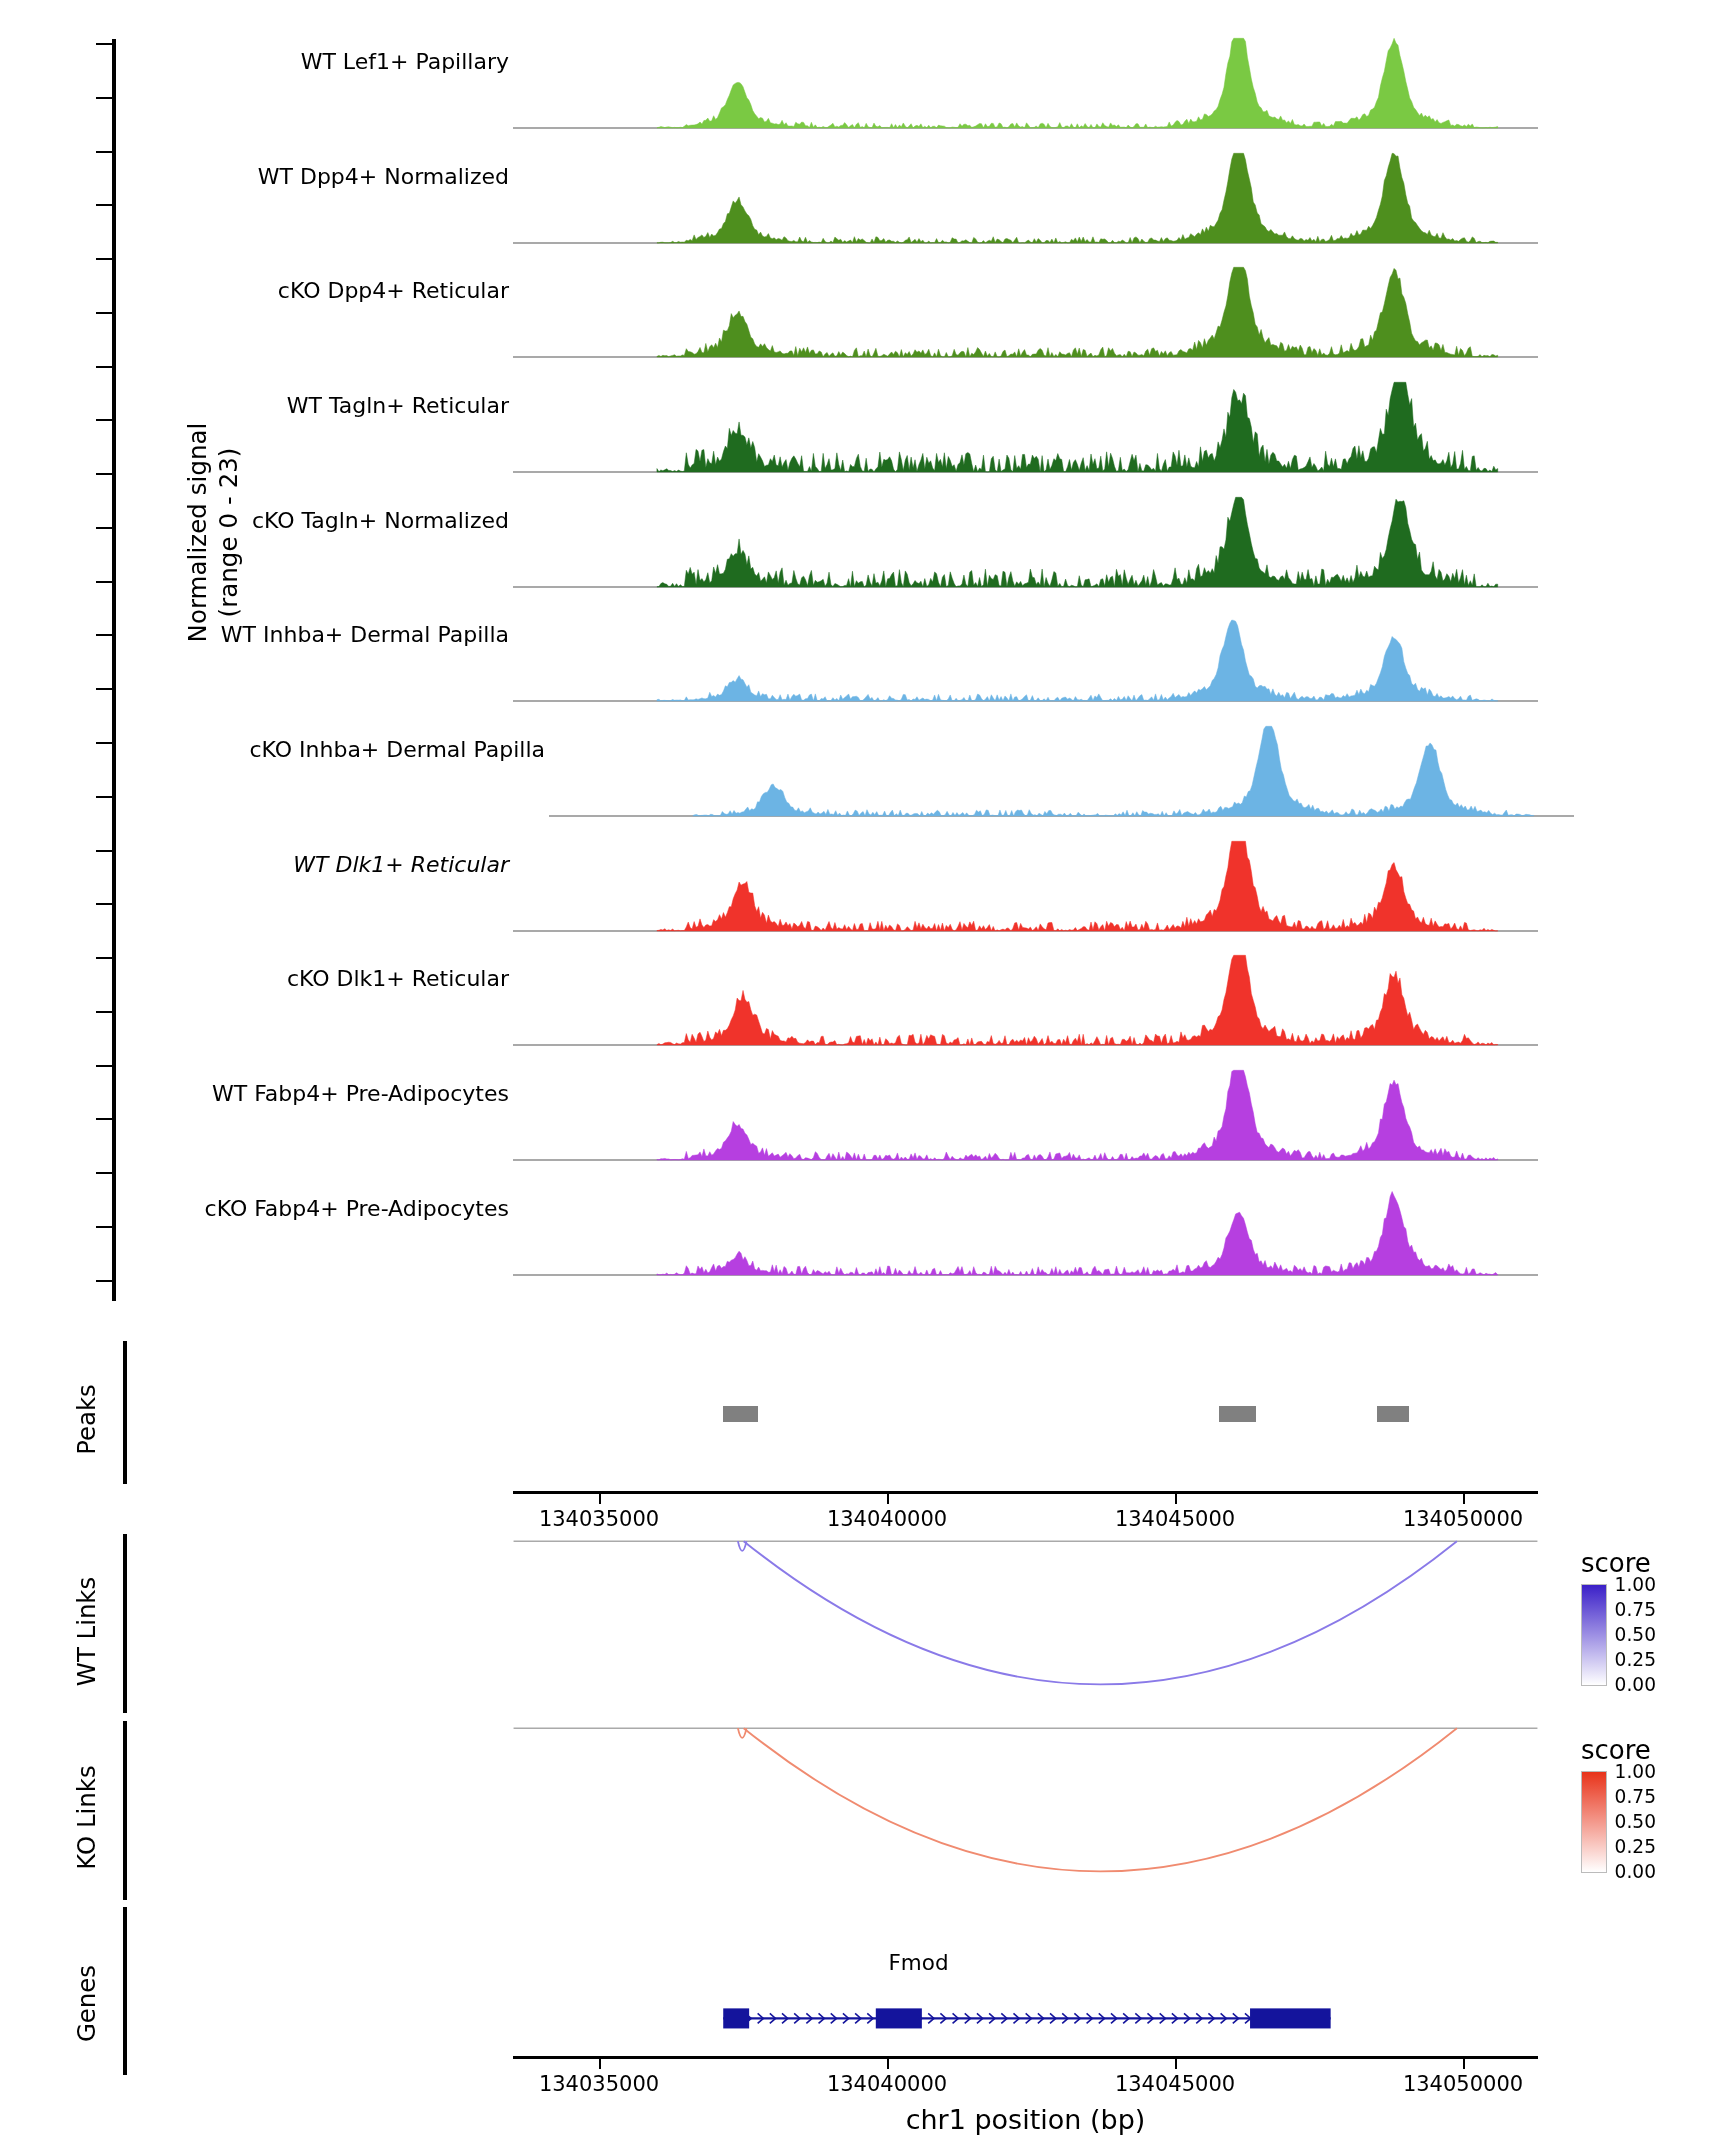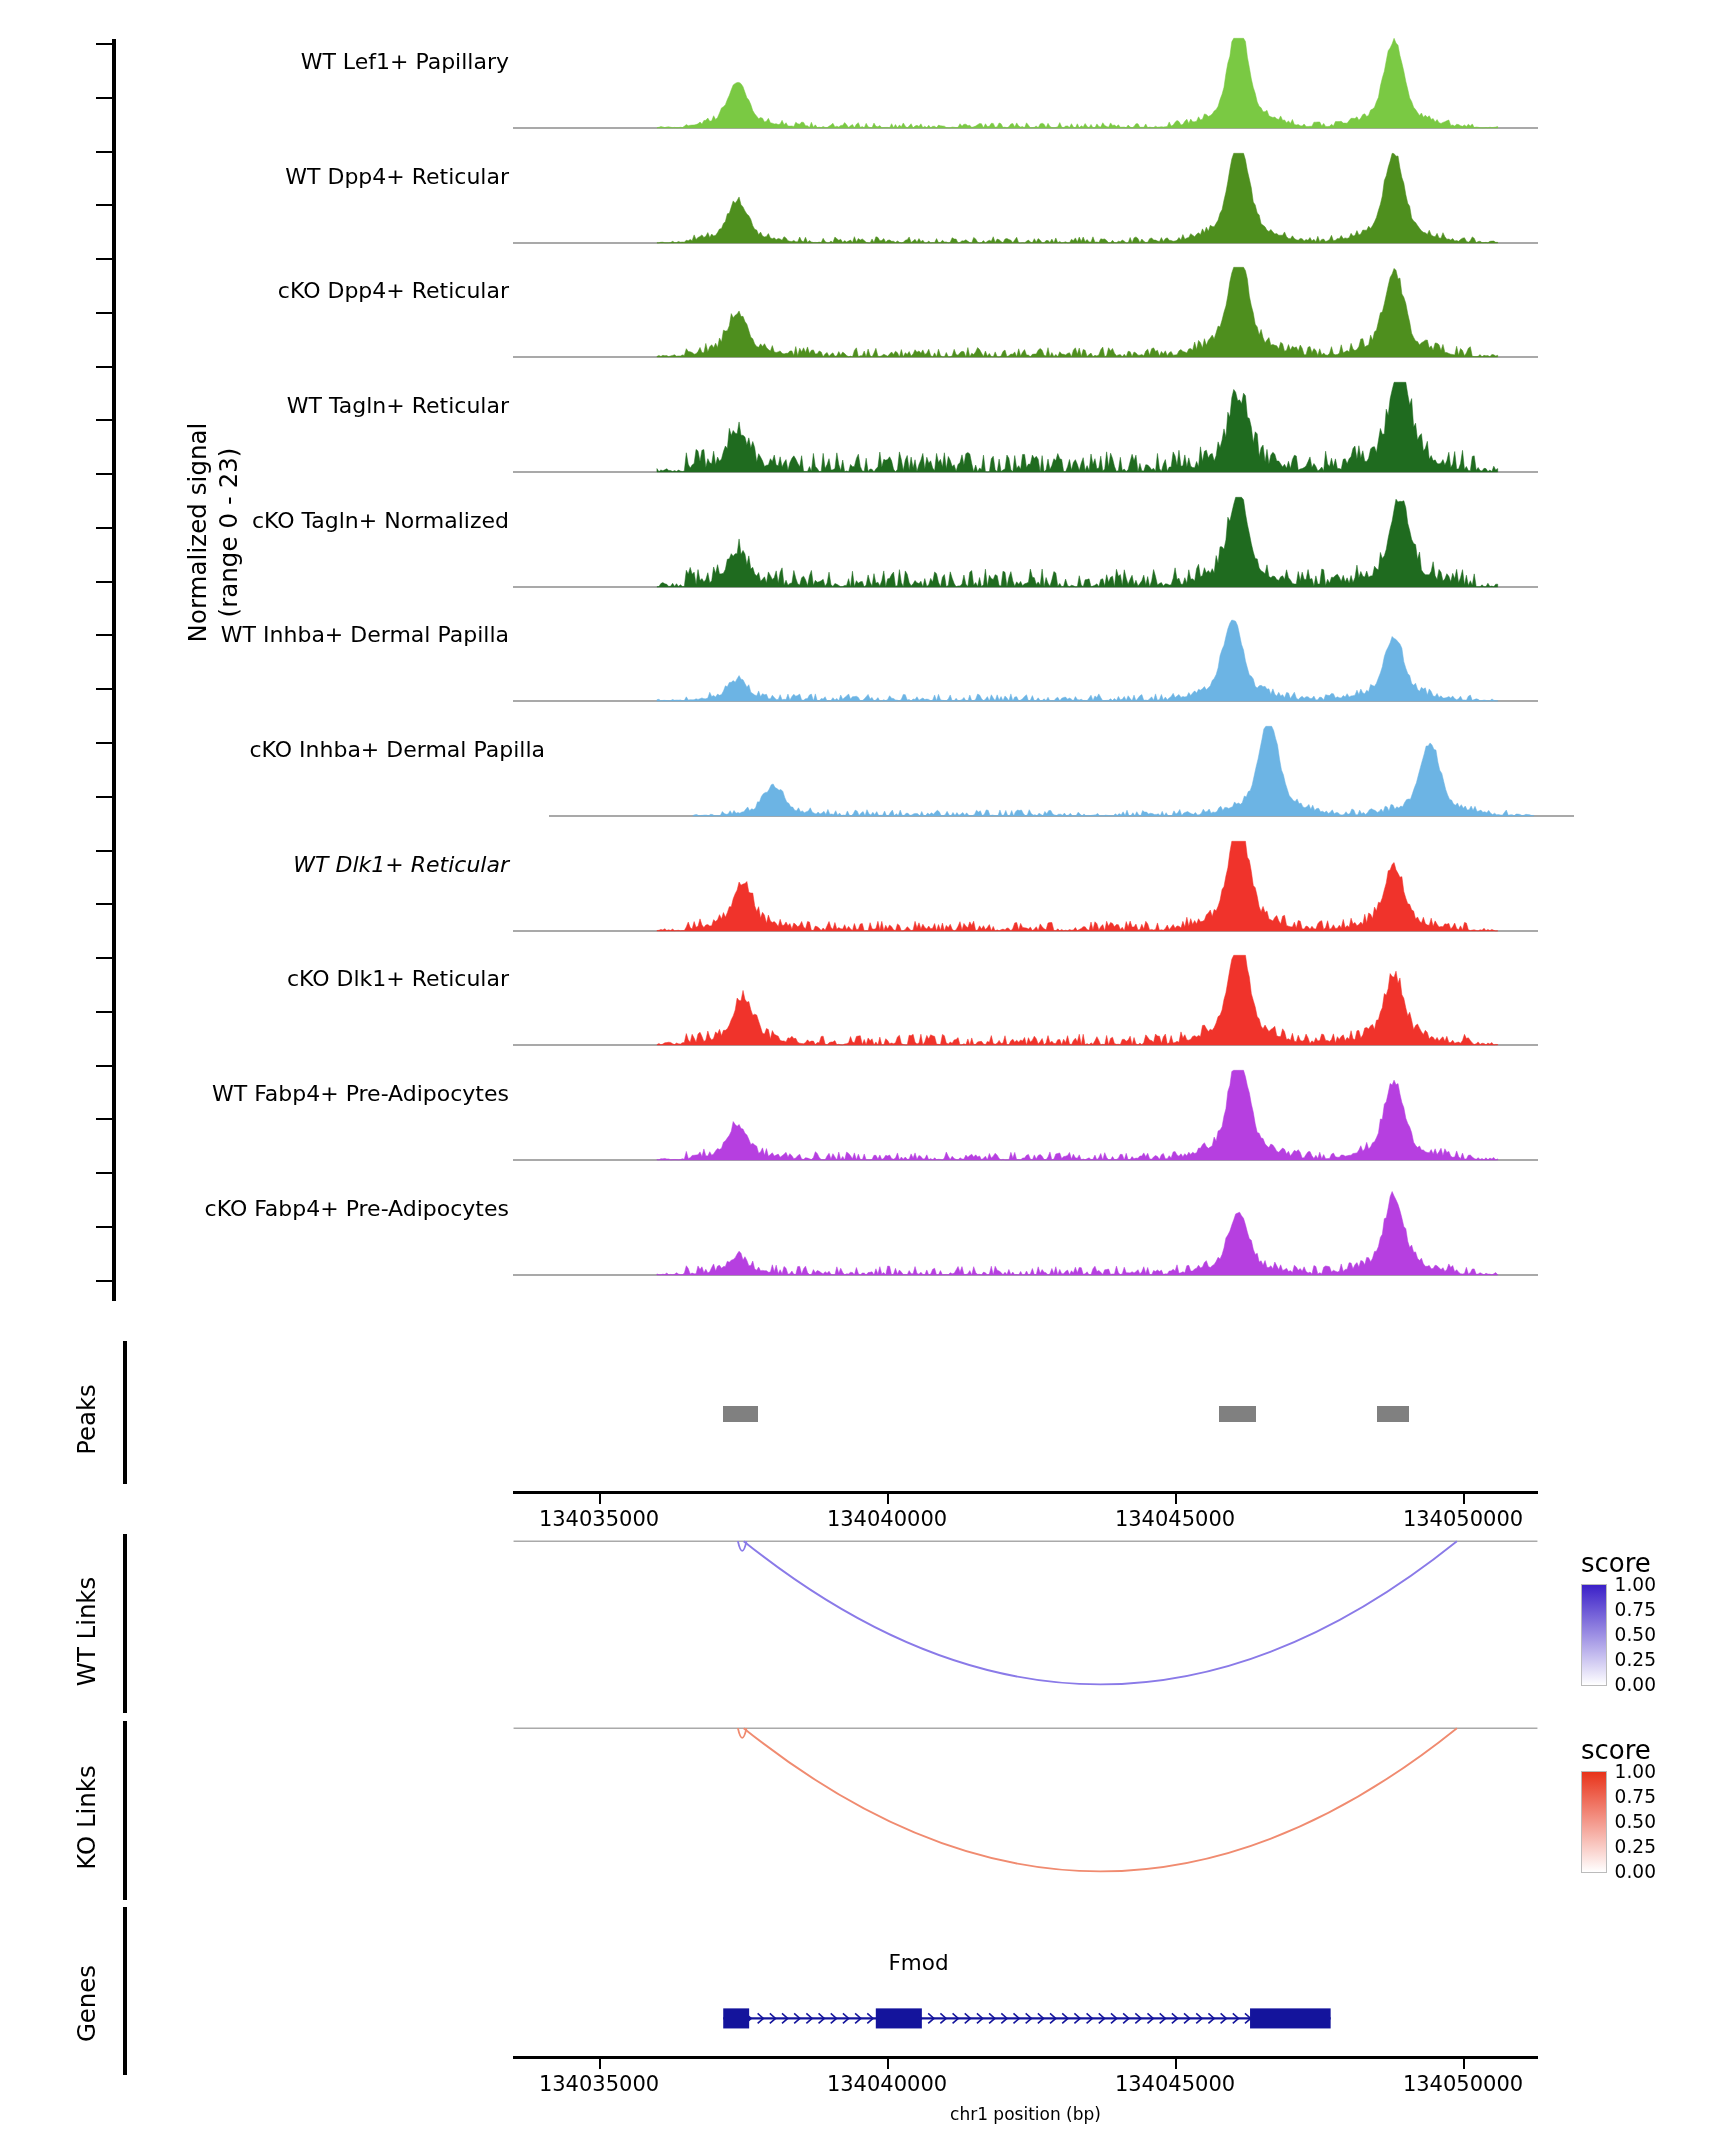--- a/index.html
+++ b/index.html
@@ -103,21 +103,21 @@
     top: 16px;
     font-size: 21px;
     transform: translateX(-50%);
     white-space: nowrap;
   }
   .xaxis-title {
     position: absolute;
     left: 513px;
     width: 1025px;
     text-align: center;
-    font-size: 17px;
+    font-size: 27px;
   }
   
   .legend {
     position: absolute;
     width: 172px;
   }
   .legend-title {
     font-size: 26px;
     margin-bottom: 5.7px;
   }
@@ -192,21 +192,21 @@
       <div class="track" style="top: 36px;">
         <div class="track-label">WT Lef1+ Papillary</div>
         <div class="track-plot">
           <svg width="1025" height="115" viewBox="0 0 1430 160">
             <line x1="0" x2="1430" y1="128" y2="128" stroke="#555" stroke-width="1.4"></line>
             <path d="M 200.8 128 L 200.8 127.9 L 203.6 127.1 L 206.3 126.2 L 209.0 126.6 L 211.8 127.6 L 214.5 126.7 L 217.2 126.5 L 219.9 127.0 L 222.7 127.7 L 225.4 127.3 L 228.1 127.6 L 230.8 127.6 L 233.6 127.1 L 236.3 127.5 L 239.0 125.7 L 241.8 123.4 L 244.5 125.0 L 247.2 124.3 L 249.9 124.1 L 252.7 123.9 L 255.4 123.4 L 258.1 122.3 L 260.9 119.8 L 263.6 122.4 L 266.3 117.7 L 269.0 117.3 L 271.8 114.3 L 274.5 118.7 L 277.2 118.1 L 279.9 111.0 L 282.7 116.2 L 285.4 113.5 L 288.1 107.2 L 290.9 100.1 L 293.6 98.6 L 296.3 95.6 L 299.0 88.5 L 301.8 82.5 L 304.5 74.8 L 307.2 68.1 L 310.0 65.9 L 312.7 64.7 L 315.4 64.5 L 318.1 66.3 L 320.9 70.5 L 323.6 78.3 L 326.3 85.8 L 329.0 89.1 L 331.8 95.5 L 334.5 103.8 L 337.2 108.3 L 340.0 111.6 L 342.7 115.3 L 345.4 113.5 L 348.1 114.4 L 350.9 119.7 L 353.6 118.8 L 356.3 114.7 L 359.1 120.7 L 361.8 121.4 L 364.5 122.5 L 367.2 122.1 L 370.0 123.4 L 372.7 122.5 L 375.4 117.4 L 378.1 123.6 L 380.9 120.7 L 383.6 125.3 L 386.3 125.5 L 389.1 125.3 L 391.8 126.1 L 394.5 120.1 L 397.2 122.2 L 400.0 122.8 L 402.7 119.8 L 405.4 120.3 L 408.1 125.0 L 410.9 125.0 L 413.6 127.4 L 416.3 120.1 L 419.1 127.0 L 421.8 123.7 L 424.5 127.5 L 427.2 126.9 L 430.0 127.6 L 432.7 125.9 L 435.4 127.3 L 438.2 127.6 L 440.9 125.6 L 443.6 124.1 L 446.3 121.5 L 449.1 126.7 L 451.8 125.6 L 454.5 126.8 L 457.2 124.5 L 460.0 124.3 L 462.7 120.6 L 465.4 123.7 L 468.2 127.4 L 470.9 125.0 L 473.6 123.2 L 476.3 127.9 L 479.1 122.9 L 481.8 120.7 L 484.5 127.3 L 487.3 126.1 L 490.0 128.0 L 492.7 121.6 L 495.4 126.3 L 498.2 127.5 L 500.9 127.8 L 503.6 121.3 L 506.3 125.8 L 509.1 126.5 L 511.8 124.7 L 514.5 127.9 L 517.3 127.4 L 520.0 127.3 L 522.7 127.3 L 525.4 128.0 L 528.2 122.1 L 530.9 127.7 L 533.6 123.3 L 536.4 127.9 L 539.1 124.1 L 541.8 126.5 L 544.5 121.1 L 547.3 125.6 L 550.0 127.9 L 552.7 125.5 L 555.4 122.2 L 558.2 127.9 L 560.9 125.4 L 563.6 124.4 L 566.4 126.1 L 569.1 122.3 L 571.8 127.7 L 574.5 125.6 L 577.3 127.8 L 580.0 124.3 L 582.7 127.9 L 585.5 125.7 L 588.2 125.7 L 590.9 127.9 L 593.6 124.1 L 596.4 125.0 L 599.1 125.3 L 601.8 125.6 L 604.5 127.6 L 607.3 127.9 L 610.0 127.9 L 612.7 126.7 L 615.5 127.1 L 618.2 127.5 L 620.9 127.2 L 623.6 122.1 L 626.4 125.6 L 629.1 123.0 L 631.8 122.8 L 634.6 125.0 L 637.3 124.3 L 640.0 127.3 L 642.7 126.5 L 645.5 125.3 L 648.2 123.5 L 650.9 121.8 L 653.6 122.2 L 656.4 127.8 L 659.1 122.2 L 661.8 126.2 L 664.6 125.8 L 667.3 121.5 L 670.0 121.7 L 672.7 127.3 L 675.5 126.4 L 678.2 121.1 L 680.9 122.2 L 683.6 127.3 L 686.4 126.9 L 689.1 128.0 L 691.8 126.3 L 694.6 122.5 L 697.3 121.8 L 700.0 126.8 L 702.7 121.0 L 705.5 125.5 L 708.2 126.9 L 710.9 126.0 L 713.7 128.0 L 716.4 120.9 L 719.1 124.2 L 721.8 127.8 L 724.6 127.6 L 727.3 127.2 L 730.0 125.2 L 732.7 127.9 L 735.5 122.4 L 738.2 121.4 L 740.9 122.9 L 743.7 127.7 L 746.4 121.6 L 749.1 126.0 L 751.8 127.5 L 754.6 127.8 L 757.3 127.3 L 760.0 126.4 L 762.8 120.6 L 765.5 126.7 L 768.2 127.9 L 770.9 125.5 L 773.7 125.2 L 776.4 127.5 L 779.1 122.1 L 781.8 126.9 L 784.6 128.0 L 787.3 122.2 L 790.0 127.9 L 792.8 125.0 L 795.5 126.7 L 798.2 121.9 L 800.9 125.9 L 803.7 127.8 L 806.4 123.1 L 809.1 127.8 L 811.9 127.8 L 814.6 122.4 L 817.3 126.0 L 820.0 126.9 L 822.8 120.8 L 825.5 124.8 L 828.2 126.0 L 830.9 127.0 L 833.7 121.0 L 836.4 124.5 L 839.1 124.0 L 841.9 126.2 L 844.6 123.6 L 847.3 127.1 L 850.0 126.9 L 852.8 126.8 L 855.5 127.8 L 858.2 124.0 L 861.0 126.8 L 863.7 127.9 L 866.4 126.1 L 869.1 122.2 L 871.9 122.2 L 874.6 127.1 L 877.3 127.1 L 880.0 127.2 L 882.8 122.5 L 885.5 127.7 L 888.2 126.8 L 891.0 127.3 L 893.7 127.5 L 896.4 125.6 L 899.1 127.0 L 901.9 126.7 L 904.6 126.4 L 907.3 126.7 L 910.1 126.4 L 912.8 126.1 L 915.5 119.7 L 918.2 125.5 L 921.0 124.1 L 923.7 120.1 L 926.4 117.6 L 929.1 119.1 L 931.9 124.1 L 934.6 123.0 L 937.3 118.8 L 940.1 115.8 L 942.8 121.8 L 945.5 115.7 L 948.2 119.5 L 951.0 119.4 L 953.7 118.6 L 956.4 112.5 L 959.1 116.8 L 961.9 115.8 L 964.6 108.5 L 967.3 109.3 L 970.1 112.1 L 972.8 110.7 L 975.5 108.7 L 978.2 104.5 L 981.0 102.4 L 983.7 97.8 L 986.4 88.5 L 989.2 81.1 L 991.9 71.3 L 994.6 52.4 L 997.3 37.5 L 1000.1 28.1 L 1002.8 7.9 L 1005.5 3.0 L 1008.2 3.0 L 1011.0 3.0 L 1013.7 3.0 L 1016.4 3.0 L 1019.2 3.0 L 1021.9 7.5 L 1024.6 29.3 L 1027.3 43.7 L 1030.1 59.8 L 1032.8 71.5 L 1035.5 79.8 L 1038.3 91.7 L 1041.0 97.9 L 1043.7 99.9 L 1046.4 105.3 L 1049.2 105.4 L 1051.9 103.5 L 1054.6 111.2 L 1057.3 112.5 L 1060.1 113.4 L 1062.8 112.9 L 1065.5 115.3 L 1068.3 116.2 L 1071.0 111.3 L 1073.7 117.4 L 1076.4 116.8 L 1079.2 120.8 L 1081.9 118.3 L 1084.6 121.8 L 1087.4 116.2 L 1090.1 123.3 L 1092.8 123.9 L 1095.5 123.4 L 1098.3 125.0 L 1101.0 125.3 L 1103.7 122.5 L 1106.4 125.9 L 1109.2 126.0 L 1111.9 125.7 L 1114.6 125.7 L 1117.4 120.0 L 1120.1 120.0 L 1122.8 119.7 L 1125.5 119.7 L 1128.3 125.3 L 1131.0 121.7 L 1133.7 125.9 L 1136.5 126.0 L 1139.2 125.8 L 1141.9 123.0 L 1144.6 125.2 L 1147.4 119.2 L 1150.1 119.2 L 1152.8 119.1 L 1155.5 118.8 L 1158.3 121.2 L 1161.0 121.3 L 1163.7 121.4 L 1166.5 117.8 L 1169.2 114.6 L 1171.9 114.6 L 1174.6 114.9 L 1177.4 112.5 L 1180.1 117.3 L 1182.8 114.2 L 1185.6 109.4 L 1188.3 108.3 L 1191.0 112.2 L 1193.7 110.4 L 1196.5 102.9 L 1199.2 101.7 L 1201.9 99.3 L 1204.6 91.4 L 1207.4 85.4 L 1210.1 69.6 L 1212.8 58.3 L 1215.6 49.0 L 1218.3 34.3 L 1221.0 20.3 L 1223.7 16.6 L 1226.5 10.7 L 1229.2 3.0 L 1231.9 9.6 L 1234.7 12.7 L 1237.4 27.1 L 1240.1 37.4 L 1242.8 48.9 L 1245.6 63.2 L 1248.3 74.2 L 1251.0 86.2 L 1253.7 91.0 L 1256.5 99.2 L 1259.2 102.4 L 1261.9 106.4 L 1264.7 110.7 L 1267.4 107.2 L 1270.1 113.1 L 1272.8 110.3 L 1275.6 113.2 L 1278.3 111.1 L 1281.0 116.2 L 1283.7 114.9 L 1286.5 119.8 L 1289.2 116.4 L 1291.9 120.7 L 1294.7 121.8 L 1297.4 120.3 L 1300.1 119.4 L 1302.8 118.0 L 1305.6 116.9 L 1308.3 124.5 L 1311.0 123.9 L 1313.8 125.4 L 1316.5 122.9 L 1319.2 123.4 L 1321.9 124.9 L 1324.7 125.8 L 1327.4 123.8 L 1330.1 126.1 L 1332.8 122.8 L 1335.6 125.4 L 1338.3 122.4 L 1341.0 127.5 L 1343.8 126.8 L 1346.5 127.1 L 1349.2 127.8 L 1351.9 127.9 L 1354.7 127.9 L 1357.4 127.4 L 1360.1 127.9 L 1362.9 127.0 L 1365.6 127.6 L 1368.3 127.3 L 1371.0 126.9 L 1373.8 126.2 L 1373.8 128 Z" fill="#7ac943" stroke="#7ac943" stroke-width="0.7"></path>
           </svg>
         </div>
       </div>
       <div class="track" style="top: 151px;">
-        <div class="track-label">WT Dpp4+ Reticular</div>
+        <div class="track-label">WT Dpp4+ Normalized</div>
         <div class="track-plot">
           <svg width="1025" height="115" viewBox="0 0 1430 160">
             <line x1="0" x2="1430" y1="128" y2="128" stroke="#555" stroke-width="1.4"></line>
             <path d="M 200.8 128 L 200.8 127.9 L 203.6 127.9 L 206.3 127.1 L 209.0 127.0 L 211.8 127.8 L 214.5 127.8 L 217.2 127.8 L 219.9 127.5 L 222.7 125.8 L 225.4 127.4 L 228.1 127.5 L 230.8 126.0 L 233.6 127.0 L 236.3 126.8 L 239.0 127.0 L 241.8 124.2 L 244.5 125.1 L 247.2 123.1 L 249.9 124.9 L 252.7 116.8 L 255.4 123.1 L 258.1 120.5 L 260.9 119.0 L 263.6 116.8 L 266.3 120.4 L 269.0 118.7 L 271.8 113.6 L 274.5 120.6 L 277.2 115.6 L 279.9 118.4 L 282.7 117.4 L 285.4 113.5 L 288.1 108.6 L 290.9 108.0 L 293.6 100.8 L 296.3 98.1 L 299.0 87.4 L 301.8 86.6 L 304.5 78.0 L 307.2 69.4 L 310.0 72.6 L 312.7 68.8 L 315.4 63.9 L 318.1 74.6 L 320.9 77.9 L 323.6 83.4 L 326.3 87.8 L 329.0 90.1 L 331.8 95.3 L 334.5 103.9 L 337.2 109.1 L 340.0 110.1 L 342.7 116.7 L 345.4 112.9 L 348.1 118.4 L 350.9 119.6 L 353.6 118.9 L 356.3 115.0 L 359.1 121.1 L 361.8 122.1 L 364.5 120.9 L 367.2 123.6 L 370.0 121.8 L 372.7 122.5 L 375.4 124.3 L 378.1 119.3 L 380.9 121.3 L 383.6 125.0 L 386.3 125.8 L 389.1 126.0 L 391.8 124.6 L 394.5 126.5 L 397.2 126.3 L 400.0 119.8 L 402.7 125.5 L 405.4 126.5 L 408.1 120.1 L 410.9 127.4 L 413.6 124.7 L 416.3 126.7 L 419.1 127.4 L 421.8 127.3 L 424.5 127.5 L 427.2 126.9 L 430.0 127.6 L 432.7 121.6 L 435.4 126.1 L 438.2 127.7 L 440.9 127.8 L 443.6 125.3 L 446.3 127.5 L 449.1 119.9 L 451.8 122.1 L 454.5 124.4 L 457.2 122.9 L 460.0 127.5 L 462.7 124.8 L 465.4 126.9 L 468.2 125.4 L 470.9 124.0 L 473.6 127.5 L 476.3 119.3 L 479.1 126.8 L 481.8 121.8 L 484.5 124.1 L 487.3 122.4 L 490.0 124.7 L 492.7 127.2 L 495.4 127.9 L 498.2 128.0 L 500.9 122.5 L 503.6 127.6 L 506.3 119.4 L 509.1 120.4 L 511.8 125.1 L 514.5 124.6 L 517.3 122.0 L 520.0 127.1 L 522.7 124.4 L 525.4 123.8 L 528.2 125.7 L 530.9 125.7 L 533.6 127.4 L 536.4 125.2 L 539.1 127.2 L 541.8 127.9 L 544.5 127.2 L 547.3 124.3 L 550.0 123.5 L 552.7 119.7 L 555.4 127.4 L 558.2 125.4 L 560.9 123.0 L 563.6 127.0 L 566.4 122.0 L 569.1 126.3 L 571.8 124.2 L 574.5 128.0 L 577.3 127.9 L 580.0 125.5 L 582.7 127.9 L 585.5 127.5 L 588.2 127.7 L 590.9 122.0 L 593.6 127.6 L 596.4 127.4 L 599.1 124.3 L 601.8 126.7 L 604.5 126.6 L 607.3 127.9 L 610.0 127.0 L 612.7 120.7 L 615.5 122.5 L 618.2 122.7 L 620.9 128.0 L 623.6 127.3 L 626.4 125.1 L 629.1 125.3 L 631.8 123.6 L 634.6 125.8 L 637.3 127.5 L 640.0 128.0 L 642.7 120.4 L 645.5 122.4 L 648.2 127.1 L 650.9 128.0 L 653.6 127.6 L 656.4 124.8 L 659.1 128.0 L 661.8 125.8 L 664.6 124.3 L 667.3 125.8 L 670.0 119.4 L 672.7 127.4 L 675.5 122.6 L 678.2 123.6 L 680.9 126.0 L 683.6 127.7 L 686.4 122.6 L 689.1 121.8 L 691.8 123.3 L 694.6 124.2 L 697.3 127.8 L 700.0 123.9 L 702.7 120.1 L 705.5 128.0 L 708.2 128.0 L 710.9 127.7 L 713.7 128.0 L 716.4 125.7 L 719.1 124.0 L 721.8 126.8 L 724.6 127.9 L 727.3 122.1 L 730.0 127.2 L 732.7 122.0 L 735.5 124.4 L 738.2 127.7 L 740.9 127.9 L 743.7 124.7 L 746.4 124.7 L 749.1 127.3 L 751.8 122.7 L 754.6 127.9 L 757.3 121.1 L 760.0 127.9 L 762.8 126.0 L 765.5 127.9 L 768.2 127.3 L 770.9 126.4 L 773.7 127.9 L 776.4 127.9 L 779.1 123.0 L 781.8 125.0 L 784.6 121.0 L 787.3 126.8 L 790.0 119.8 L 792.8 125.9 L 795.5 119.8 L 798.2 126.3 L 800.9 123.3 L 803.7 126.6 L 806.4 126.9 L 809.1 119.5 L 811.9 127.2 L 814.6 126.7 L 817.3 127.5 L 820.0 122.3 L 822.8 122.9 L 825.5 122.4 L 828.2 124.6 L 830.9 127.9 L 833.7 127.7 L 836.4 124.4 L 839.1 127.5 L 841.9 127.8 L 844.6 125.6 L 847.3 126.5 L 850.0 124.0 L 852.8 125.6 L 855.5 128.0 L 858.2 127.9 L 861.0 120.5 L 863.7 127.8 L 866.4 121.0 L 869.1 119.6 L 871.9 121.9 L 874.6 127.7 L 877.3 122.6 L 880.0 125.6 L 882.8 127.5 L 885.5 127.0 L 888.2 122.1 L 891.0 121.0 L 893.7 124.0 L 896.4 124.1 L 899.1 125.3 L 901.9 126.2 L 904.6 120.6 L 907.3 126.1 L 910.1 122.1 L 912.8 120.9 L 915.5 124.3 L 918.2 124.6 L 921.0 125.8 L 923.7 125.3 L 926.4 124.4 L 929.1 120.5 L 931.9 123.8 L 934.6 116.4 L 937.3 123.0 L 940.1 121.2 L 942.8 120.4 L 945.5 115.1 L 948.2 117.3 L 951.0 119.3 L 953.7 115.9 L 956.4 113.8 L 959.1 116.5 L 961.9 108.4 L 964.6 113.9 L 967.3 106.0 L 970.1 111.6 L 972.8 103.5 L 975.5 105.2 L 978.2 105.6 L 981.0 100.6 L 983.7 96.2 L 986.4 86.6 L 989.2 81.7 L 991.9 68.4 L 994.6 57.1 L 997.3 42.3 L 1000.1 25.2 L 1002.8 11.0 L 1005.5 3.0 L 1008.2 3.0 L 1011.0 3.0 L 1013.7 3.0 L 1016.4 3.0 L 1019.2 3.0 L 1021.9 12.1 L 1024.6 27.5 L 1027.3 38.8 L 1030.1 51.5 L 1032.8 71.0 L 1035.5 75.1 L 1038.3 86.3 L 1041.0 88.9 L 1043.7 101.2 L 1046.4 103.3 L 1049.2 105.6 L 1051.9 110.4 L 1054.6 112.0 L 1057.3 109.2 L 1060.1 112.9 L 1062.8 115.5 L 1065.5 115.0 L 1068.3 117.3 L 1071.0 117.2 L 1073.7 117.4 L 1076.4 112.7 L 1079.2 119.4 L 1081.9 121.7 L 1084.6 122.1 L 1087.4 118.1 L 1090.1 122.0 L 1092.8 123.6 L 1095.5 124.3 L 1098.3 121.8 L 1101.0 122.2 L 1103.7 125.5 L 1106.4 123.2 L 1109.2 124.4 L 1111.9 120.5 L 1114.6 125.4 L 1117.4 123.0 L 1120.1 126.5 L 1122.8 118.8 L 1125.5 126.3 L 1128.3 123.1 L 1131.0 122.7 L 1133.7 126.1 L 1136.5 125.0 L 1139.2 123.1 L 1141.9 117.4 L 1144.6 125.1 L 1147.4 124.2 L 1150.1 121.8 L 1152.8 122.2 L 1155.5 117.7 L 1158.3 122.1 L 1161.0 121.0 L 1163.7 121.7 L 1166.5 120.9 L 1169.2 114.6 L 1171.9 118.5 L 1174.6 117.5 L 1177.4 110.8 L 1180.1 117.1 L 1182.8 115.5 L 1185.6 110.0 L 1188.3 110.2 L 1191.0 110.3 L 1193.7 104.7 L 1196.5 107.9 L 1199.2 103.8 L 1201.9 98.6 L 1204.6 92.4 L 1207.4 82.5 L 1210.1 74.0 L 1212.8 62.5 L 1215.6 41.0 L 1218.3 34.4 L 1221.0 22.4 L 1223.7 13.8 L 1226.5 3.0 L 1229.2 3.5 L 1231.9 7.0 L 1234.7 6.7 L 1237.4 23.5 L 1240.1 36.7 L 1242.8 44.5 L 1245.6 60.8 L 1248.3 72.8 L 1251.0 76.9 L 1253.7 93.3 L 1256.5 97.4 L 1259.2 99.7 L 1261.9 103.6 L 1264.7 107.7 L 1267.4 111.0 L 1270.1 113.2 L 1272.8 113.9 L 1275.6 116.1 L 1278.3 110.3 L 1281.0 116.8 L 1283.7 118.7 L 1286.5 119.5 L 1289.2 114.7 L 1291.9 121.0 L 1294.7 121.4 L 1297.4 113.7 L 1300.1 119.5 L 1302.8 122.8 L 1305.6 122.5 L 1308.3 124.0 L 1311.0 121.9 L 1313.8 125.2 L 1316.5 124.7 L 1319.2 125.8 L 1321.9 123.2 L 1324.7 121.4 L 1327.4 120.8 L 1330.1 125.6 L 1332.8 127.1 L 1335.6 124.8 L 1338.3 119.6 L 1341.0 121.6 L 1343.8 127.9 L 1346.5 126.1 L 1349.2 125.6 L 1351.9 127.6 L 1354.7 127.6 L 1357.4 127.2 L 1360.1 127.8 L 1362.9 125.8 L 1365.6 125.5 L 1368.3 125.4 L 1371.0 127.2 L 1373.8 127.2 L 1373.8 128 Z" fill="#4e8f1e" stroke="#4e8f1e" stroke-width="0.7"></path>
           </svg>
         </div>
       </div>
       <div class="track" style="top: 265px;">
         <div class="track-label">cKO Dpp4+ Reticular</div>
         <div class="track-plot">

